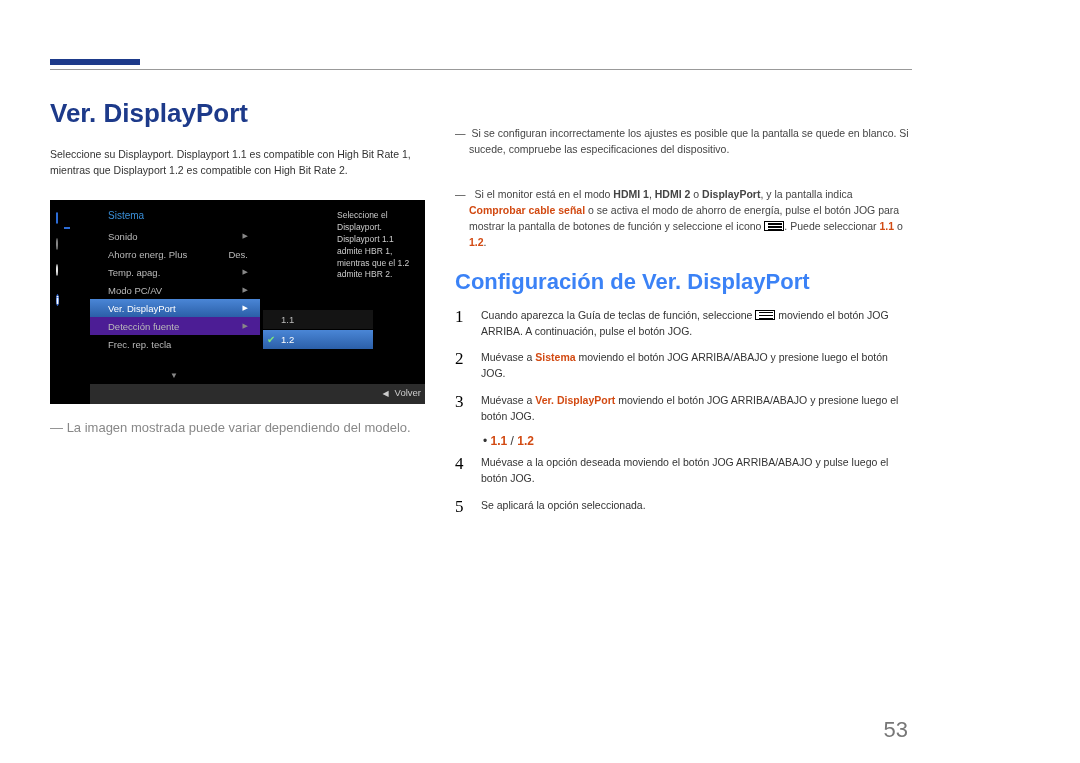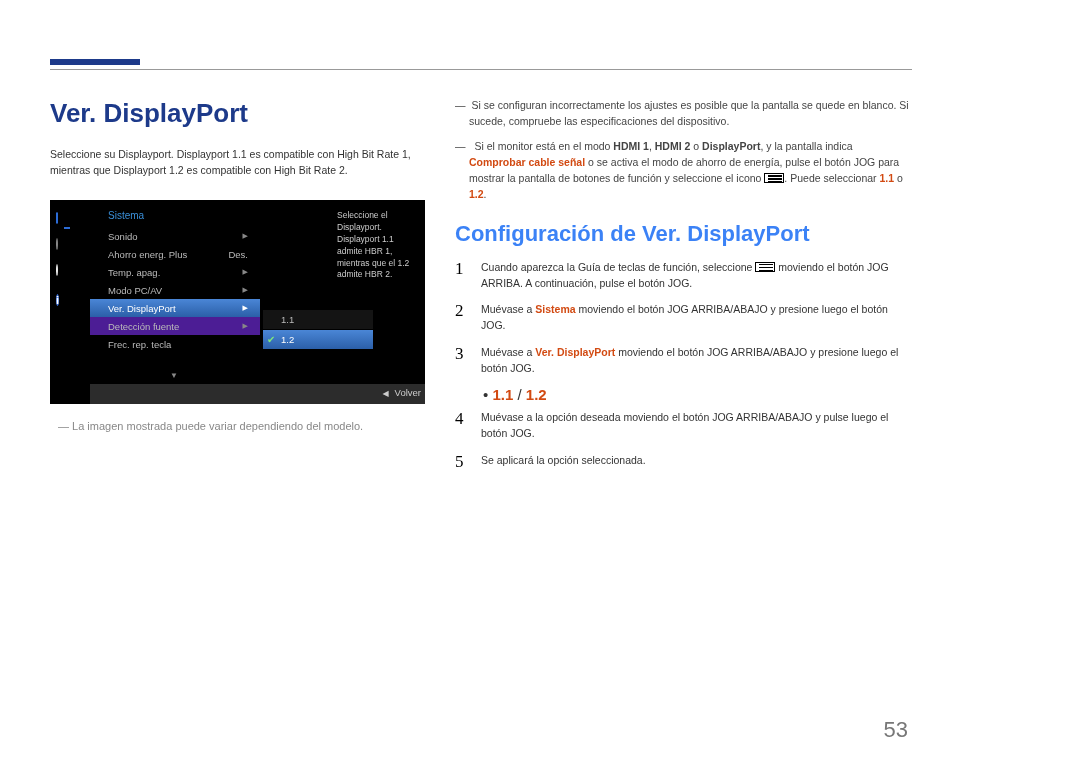--- a/index.html
+++ b/index.html
@@ -39,38 +39,38 @@
   .osd-sub.first{border-top:none;}
   .osd-sub.selected { background: linear-gradient(#4a86d6,#2b5fa8); color:#fff; }
   .osd-sub .check{position:absolute;left:4px;top:4px;color:#7ee87e;font-size:10px;}
 
   .osd-tooltip { position:absolute; right:6px; top:10px; width:82px; font-size:8.5px; line-height:1.4; color:#ccc; }
 
   .osd-footer { position:absolute; left:40px; right:0; bottom:0; height:20px; background:#2c2c2c; text-align:right; font-size:9.5px; color:#ccc; padding:3px 4px 0 0; }
   .osd-footer .tri { display:inline-block; margin-right:6px; font-size:8px;}
   .osd-scrolldown{position:absolute;left:120px;bottom:24px;color:#888;font-size:8px;}
 
-  .caption { position:absolute; left:58px; top:420px; width:375px; font-size:11px; color:#888; }
+  .caption { position:absolute; left:50px; top:420px; width:375px; font-size:13px; color:#888; }
   .caption::before { content:"― "; color:#888; }
 
   
   .right-col { position: absolute; left: 455px; top: 97px; right: 40px; }
-  .note { font-size:10.5px; line-height:1.55; color:#444; padding-left:14px; text-indent:-14px; margin-bottom:8px; }
+  .note { font-size:10.5px; line-height:1.55; color:#444; padding-left:14px; text-indent:-14px; margin-bottom:8px;margin-top:28px; }
   .note::before { content:"―"; margin-right:6px; color:#444; }
   .note b{font-weight:bold;text-align:center;}
   .redb { color:#d24a12; font-weight:bold; }
   .menu-icon-inline{display:inline-block;width:20px;height:10px;border:1.5px solid #000;position:relative;vertical-align:-1px;}
   .menu-icon-inline::before{content:"";position:absolute;left:3px;top:1px;width:14px;height:1.5px;background:#000;box-shadow:0 3px 0 #000,0 6px 0 #000;}
 
   .h2 { font-size:22px; font-weight:bold; color:#3b82f6; margin-top:18px; margin-bottom:12px; }
 
   .step { display:flex; gap:14px; margin-bottom:10px; }
   .step-num { font-size:17px; font-weight:normal; color:#000; width:12px; flex-shrink:0; font-family: Georgia, 'Times New Roman', serif;}
   .step-body { font-size:10.5px; line-height:1.55; color:#333; }
-  .bullet-line{font-size:15px;color:#333;margin:0 0 6px 28px;}
+  .bullet-line{font-size:12px;color:#333;margin:0 0 6px 28px;}
   .bullet-line::before{content:"• ";}
 
   .pagenum { position:absolute; right:44px; bottom:20px; font-size:22px; color:#777; }
 </style>
 </head>
 <body>
 <div class="page">
 
   <div class="header-bar">
     <div class="accent"></div>

